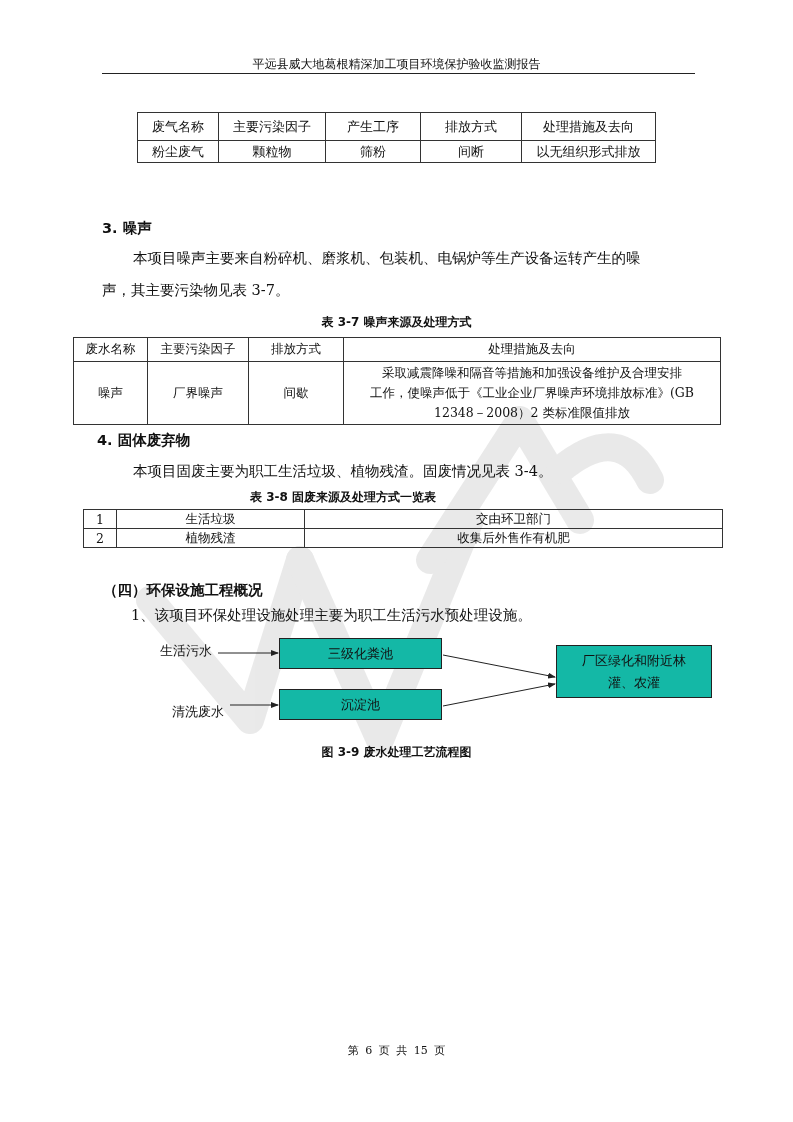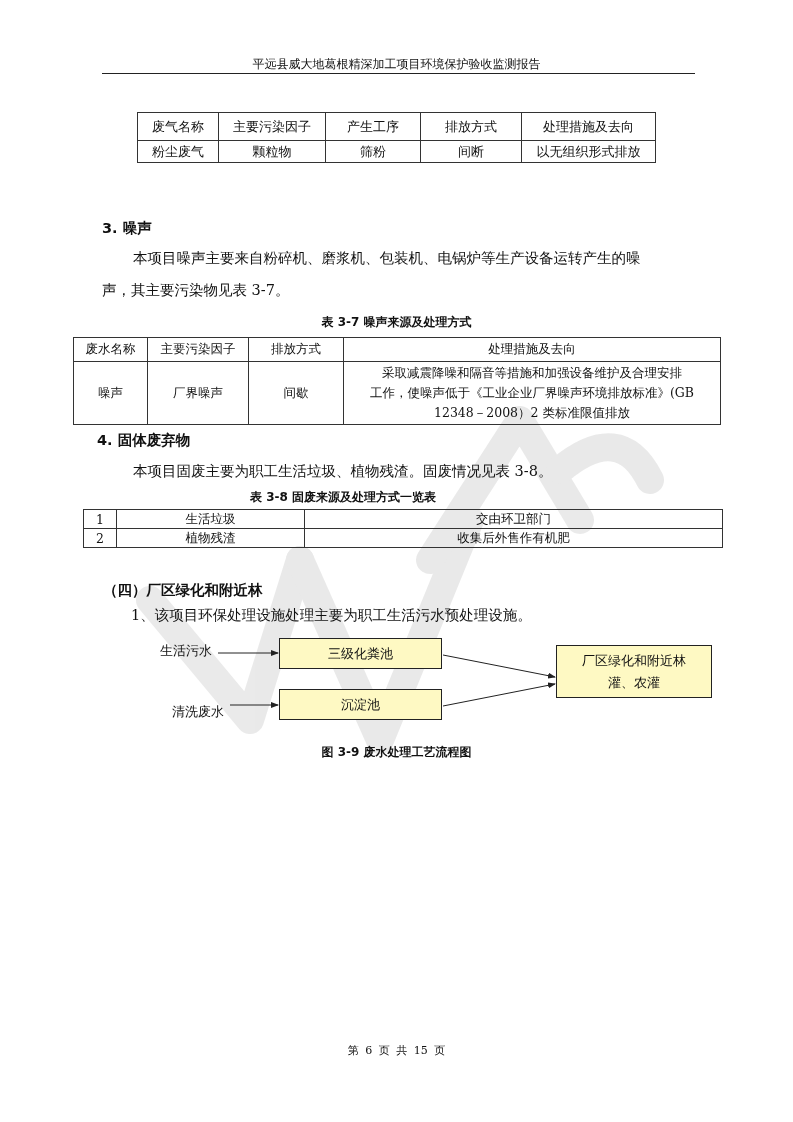--- a/index.html
+++ b/index.html
@@ -6,21 +6,21 @@
   body { width:793px; height:1122px; position:relative; overflow:hidden;
          font-family:"DejaVu Serif","Liberation Serif",serif; color:#111; }
   .abs { position:absolute; }
   .header-title { left:0; width:793px; top:56px; text-align:center; font-size:12px; }
   .header-rule { left:102px; width:593px; top:73px; height:0; border-top:1.3px solid #222; }
   table { border-collapse:collapse; position:absolute; font-size:13px; }
   td { border:1px solid #333; text-align:center; padding:0; }
   .h-bold { font-weight:bold; font-family:"DejaVu Sans","Liberation Sans",sans-serif; }
   .para { font-size:14.5px; line-height:20px; }
   .caption { font-size:12px; font-weight:bold; font-family:"DejaVu Sans","Liberation Sans",sans-serif; text-align:center; }
-  .box { border:1px solid #222; display:flex; align-items:center; justify-content:center; font-size:13px; text-align:center; background:#fef9c3; }
+  .box { border:1px solid #222; display:flex; align-items:center; justify-content:center; font-size:13px; text-align:center; background:#14b8a6; }
   .footer { left:0; width:793px; top:1043px; text-align:center; font-size:11px; word-spacing:3px; }
   .watermark { left:0; top:0; width:793px; height:1122px; pointer-events:none; }
 </style>
 </head>
 <body>
 
 <svg class="abs watermark" viewBox="0 0 793 1122">
   <g fill="none" stroke="#e6e6e6" stroke-width="28" stroke-linejoin="round" stroke-linecap="round" opacity="0.85">
     <path d="M150 600 L250 720 L300 560"></path>
     <path d="M300 560 L380 740 L470 520"></path>
@@ -71,39 +71,39 @@
     <td style="line-height:20px;">
       <div>采取减震降噪和隔音等措施和加强设备维护及合理安排</div>
       <div>工作，使噪声低于《工业企业厂界噪声环境排放标准》(GB</div>
       <div>12348－2008）2 类标准限值排放</div>
     </td>
   </tr>
 </tbody>
   </table>
 
 <div class="abs h-bold" style="left:97px; top:431px; font-size:14.5px;">4. 固体废弃物</div>
-<div class="abs para" style="left:133px; top:461px;">本项目固废主要为职工生活垃圾、植物残渣。固废情况见表 3-8。</div>
+<div class="abs para" style="left:133px; top:461px;">本项目固废主要为职工生活垃圾、植物残渣。固废情况见表 3-4。</div>
 <div class="abs caption" style="left:0; width:686px; top:489px;">表 3-8   固废来源及处理方式一览表</div>
 
 <table style="left:83px; top:509px; width:640px; font-size:12.5px;">
   <tbody>
   <tr style="height:19px;">
     <td>1</td>
     <td>生活垃圾</td>
     <td>交由环卫部门</td>
   </tr>
   <tr style="height:19px;">
     <td>2</td>
     <td>植物残渣</td>
     <td>收集后外售作有机肥</td>
   </tr>
 </tbody>
   </table>
 
-<div class="abs h-bold" style="left:103px; top:581px; font-size:14.5px;">（四）厂区绿化和附近林</div>
+<div class="abs h-bold" style="left:103px; top:581px; font-size:14.5px;">（四）环保设施工程概况</div>
 <div class="abs para" style="left:131px; top:605px;">1、该项目环保处理设施处理主要为职工生活污水预处理设施。</div>
 
 <div>
   <div class="abs" style="left:160px; top:642px; font-size:13px;">生活污水</div>
   <div class="abs" style="left:172px; top:703px; font-size:13px;">清洗废水</div>
 
   <div class="abs box" style="left:279px; top:638px; width:161px; height:29px;">三级化粪池</div>
   <div class="abs box" style="left:279px; top:689px; width:161px; height:29px;">沉淀池</div>
   <div class="abs box" style="left:556px; top:645px; width:154px; height:51px; flex-direction:column; line-height:22px;">
     <div>厂区绿化和附近林</div>

